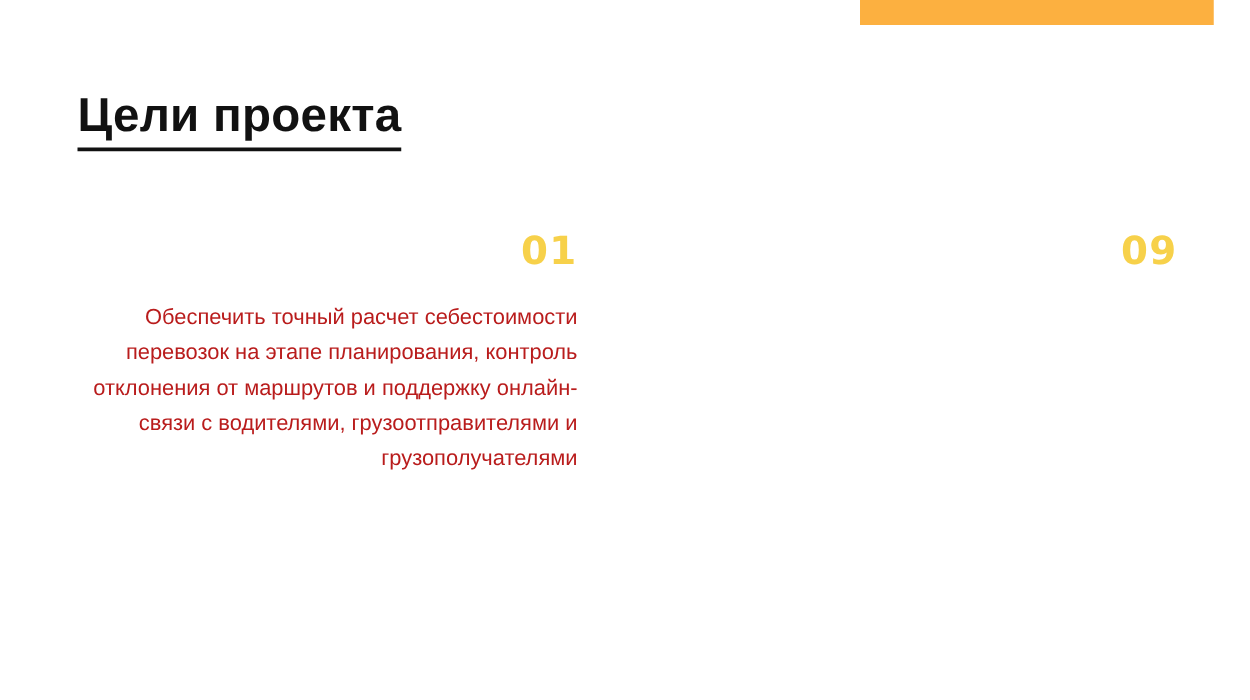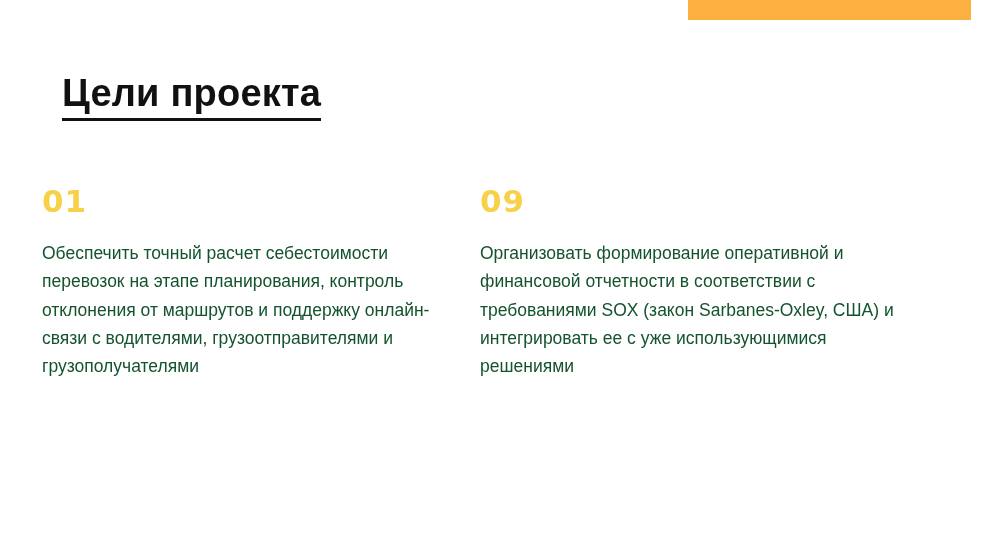--- a/index.html
+++ b/index.html
@@ -15,20 +15,21 @@
     overflow: hidden;
     position: relative;
   }
   .slide {
     position: relative;
     width: 971px;
     height: 560px;
     background: #ffffff;
     box-sizing: border-box;
     overflow: hidden;
+    text-align: right;
   }
   
   .accent-bar {
     position: absolute;
     top: 0;
     left: 688px;
     width: 312px;
     height: 20px;
     background: #fcb040;
   }
@@ -46,37 +47,38 @@
     padding-bottom: 2px;
     display: inline-block;
   }
   
   .columns {
     position: absolute;
     left: 42px;
     top: 186px;
     width: 940px;
     display: flex;
+    gap: 42px;
   }
   .col {
     width: 420px;
   }
   .col-number {
     font-size: 31px;
     font-weight: bold;
     color: #f7d14a;
     letter-spacing: 1px;
     line-height: 1;
     margin-bottom: 22px;
     font-family: "DejaVu Sans", sans-serif;
   }
   .col-body {
     font-size: 17.5px;
     line-height: 1.62;
-    color: #14532d;
+    color: #b91c1c;
   }
   .col-2 {
     margin-left: 18px;
   }
 </style>
 </head>
 <body>
 
 <div class="slide">
 
@@ -86,18 +88,17 @@
 
   <div class="columns">
 
     <div class="col col-1">
       <div class="col-number">01</div>
       <div class="col-body">Обеспечить точный расчет себестоимости перевозок на этапе планирования, контроль отклонения от маршрутов и поддержку онлайн-связи с водителями, грузоотправителями и грузополучателями</div>
     </div>
 
     <div class="col col-2">
       <div class="col-number">09</div>
-      <div class="col-body">Организовать формирование оперативной и финансовой отчетности в соответствии с требованиями SOX (закон Sarbanes-Oxley, США) и интегрировать ее с уже использующимися решениями</div>
     </div>
 
   </div>
 
 </div>
 
 </body></html>

